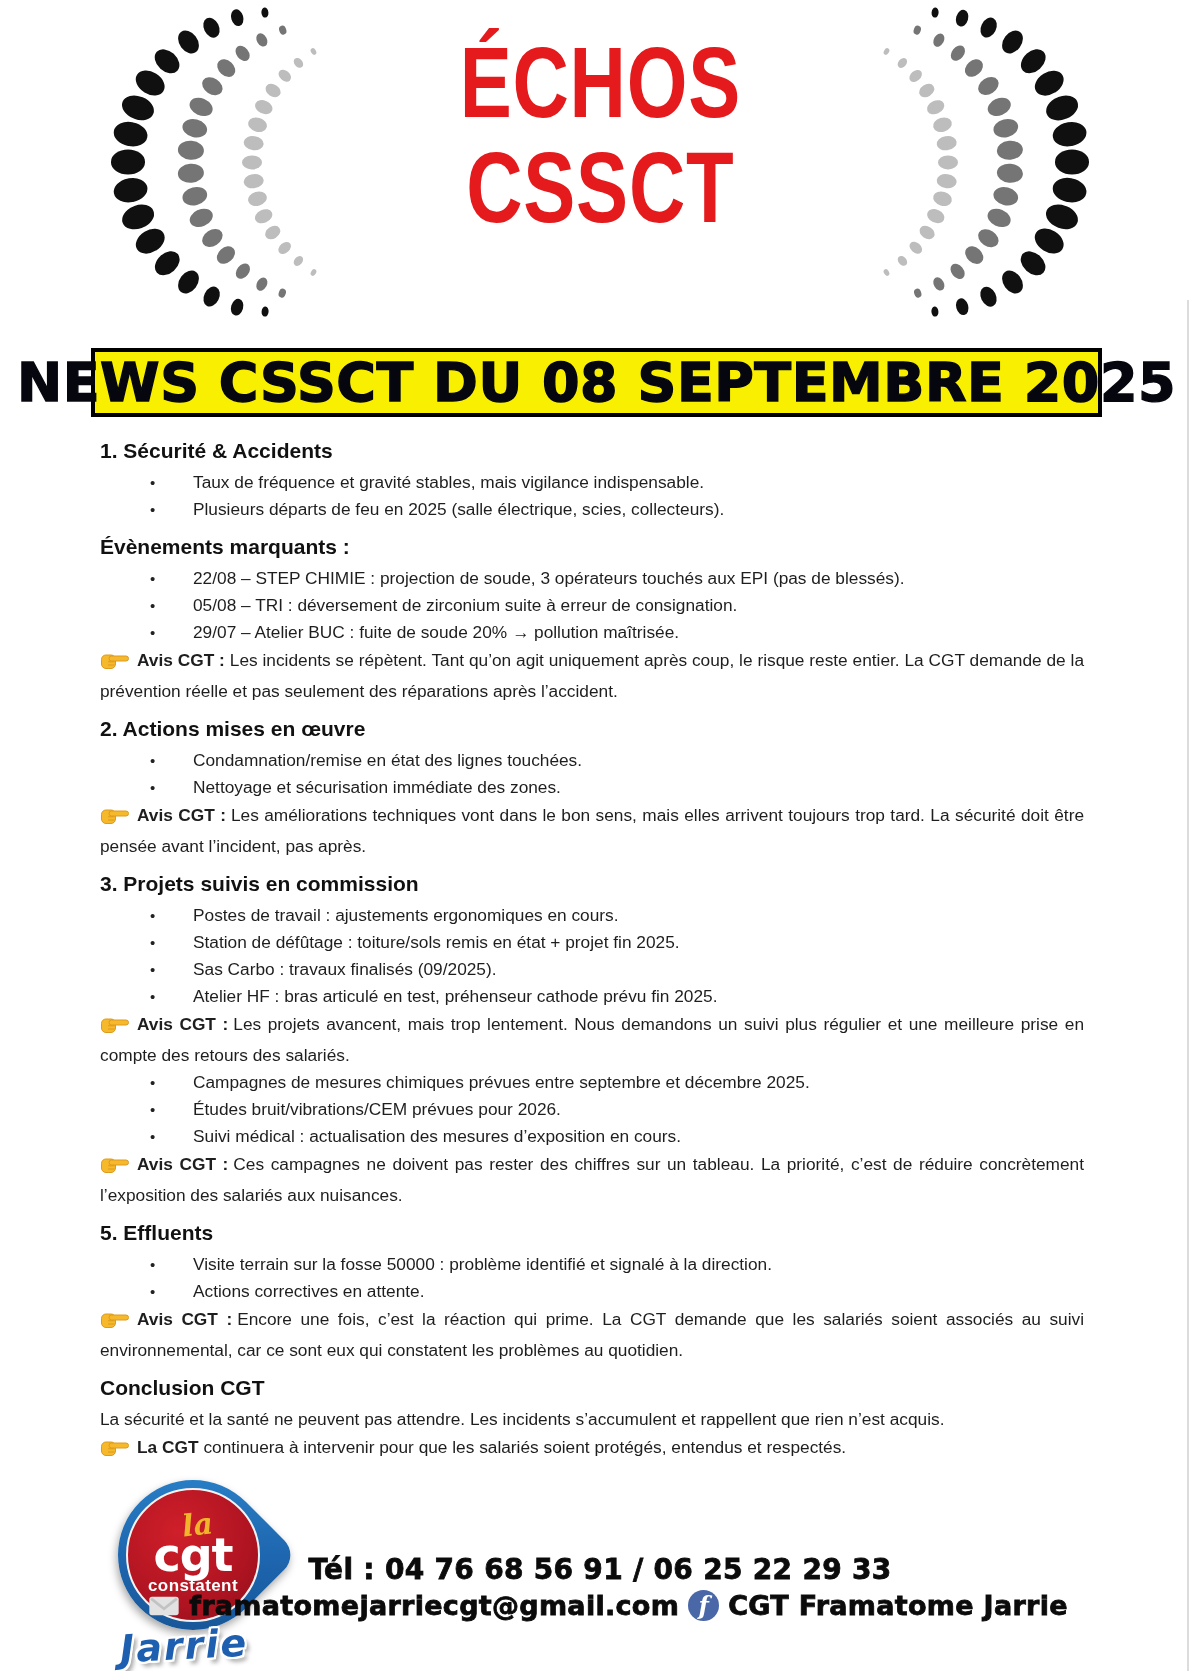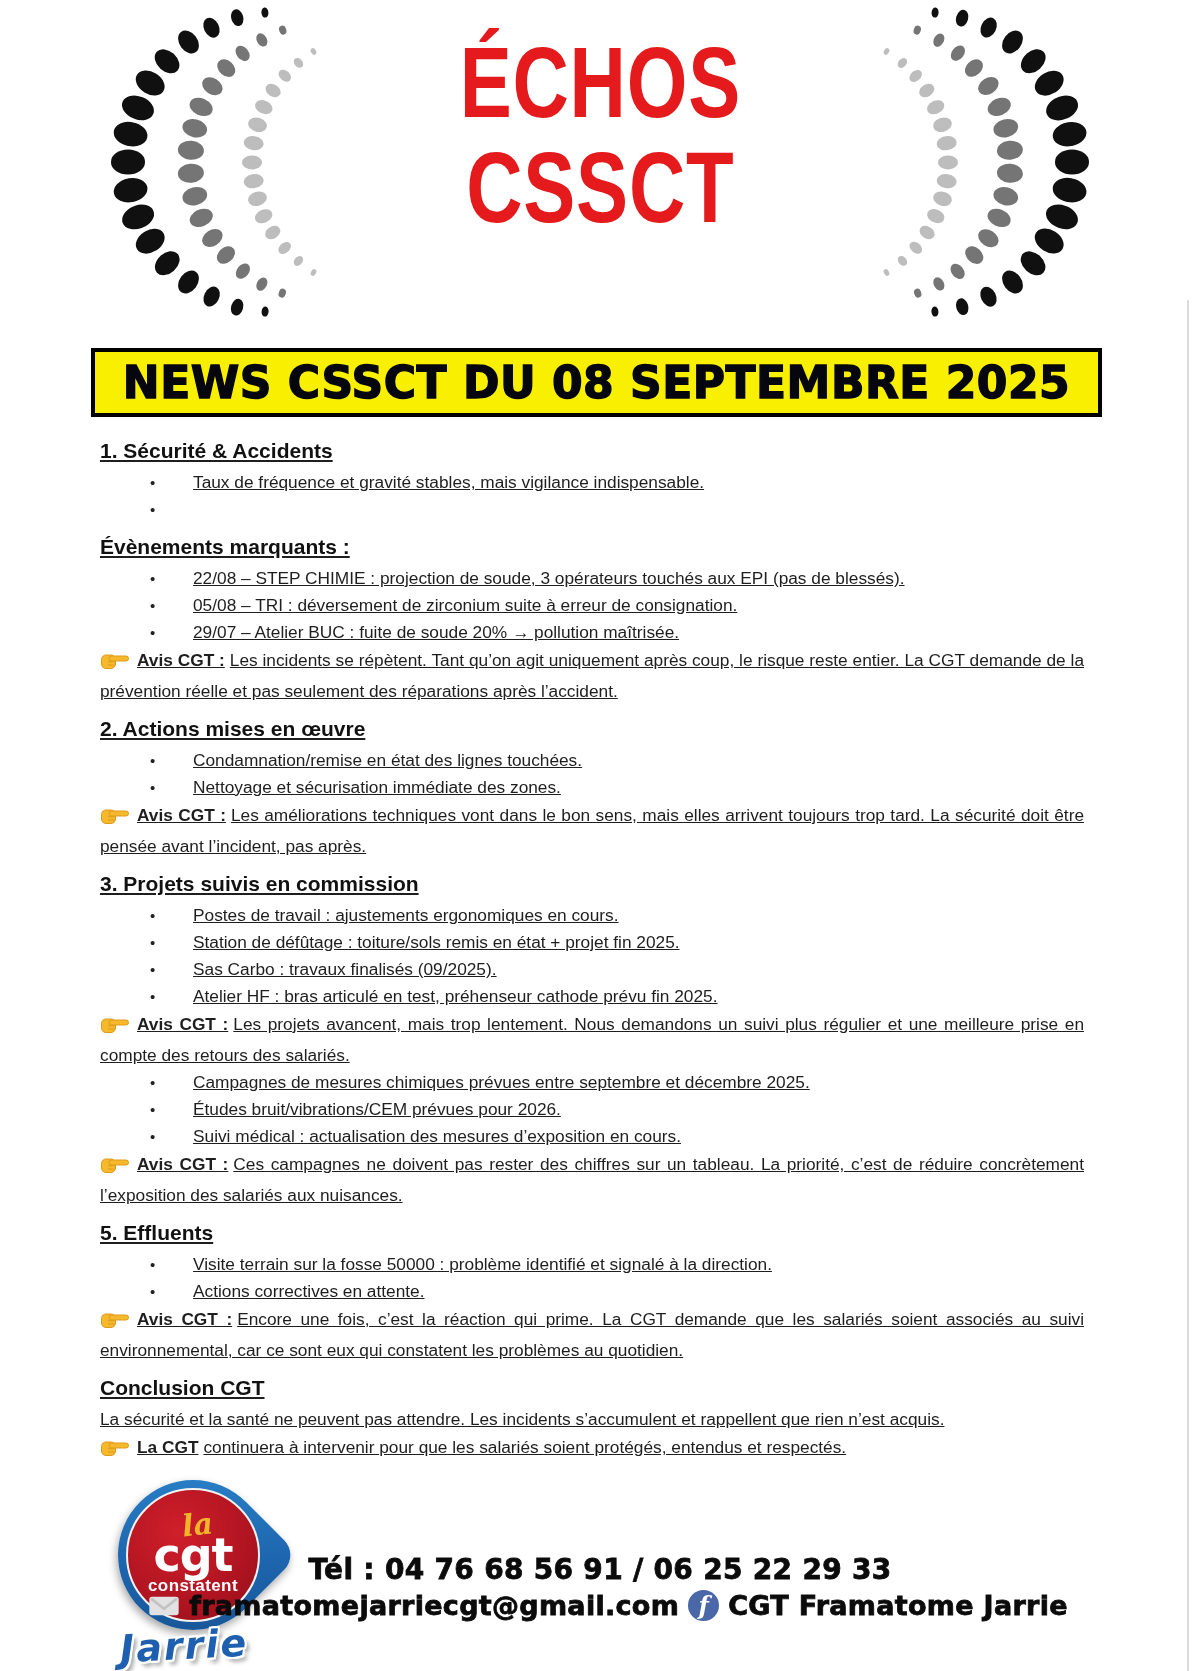--- a/index.html
+++ b/index.html
@@ -11,25 +11,25 @@
   
   .masthead{position:absolute;top:30px;left:0;width:100%;text-align:center;
             color:var(--title-red,#e41a1c);font-weight:bold;}
   .masthead-inner{display:inline-block;transform:scaleX(.78);transform-origin:center;
             font-size:100px;line-height:105px;letter-spacing:1px;}
 
   
   .banner{position:absolute;top:348px;left:91px;width:1011px;height:69px;box-sizing:border-box;
           background:var(--banner-yellow,#f8f000);border:4px solid #000;
           display:flex;align-items:center;justify-content:center;}
-  .banner-text{font-family:"DejaVu Sans",sans-serif;font-weight:900;font-size:44px;
+  .banner-text{font-family:"DejaVu Sans",sans-serif;font-weight:900;font-size:54px;
           letter-spacing:.5px;color:#06060e;-webkit-text-stroke:1.4px #06060e;white-space:nowrap;}
 
   
-  .body-copy{position:absolute;top:427px;left:100px;width:1000px;font-size:17.3px;line-height:27px;text-decoration:underline;}
+  .body-copy{position:absolute;top:427px;left:100px;width:1000px;font-size:17.3px;line-height:27px;}
   .body-copy h2{font-size:21px;line-height:27px;margin:10px 0 5px;color:#111;}
   .bullet{text-indent:50px;text-align:justify;margin:0;}
   .bullet .dot{display:inline-block;width:43px;text-indent:0;color:#222;}
   .bullet .dot::before{content:"\2022";font-size:15px;}
   .avis{margin:1px 16px 0 0;text-align:justify;}
   .avis .avis-label{margin-right:5px;}
   .plain{margin:0;}
   .finger{display:inline-block;vertical-align:-4px;margin-right:7px;}
 
   
@@ -181,21 +181,21 @@
 
   <div class="banner">
     <span class="banner-text">NEWS CSSCT DU 08 SEPTEMBRE 2025</span>
   </div>
 
   <div class="body-copy">
 
     <section>
       <h2>1. Sécurité &amp; Accidents</h2>
       <div class="bullet"><span class="dot"></span><span>Taux de fréquence et gravité stables, mais vigilance indispensable.</span></div>
-      <div class="bullet"><span class="dot"></span></div>
+      <div class="bullet"><span class="dot"></span><span>Plusieurs départs de feu en 2025 (salle électrique, scies, collecteurs).</span></div>
       <h2>Évènements marquants :</h2>
       <div class="bullet"><span class="dot"></span><span>22/08 – STEP CHIMIE : projection de soude, 3 opérateurs touchés aux EPI (pas de blessés).</span></div>
       <div class="bullet"><span class="dot"></span><span>05/08 – TRI : déversement de zirconium suite à erreur de consignation.</span></div>
       <div class="bullet"><span class="dot"></span><span>29/07 – Atelier BUC : fuite de soude 20% → pollution maîtrisée.</span></div>
       <p class="avis"><span class="finger"><svg width="30" height="22" viewBox="0 0 30 22">
               <g fill="#f7b92c" stroke="#dd9a1e" stroke-width="1">
                 <rect x="1.5" y="7" width="14" height="13.5" rx="4.5"></rect>
                 <rect x="9" y="8" width="19.5" height="5" rx="2.5"></rect>
               </g>
               <g stroke="#dd9a1e" stroke-width="1">

